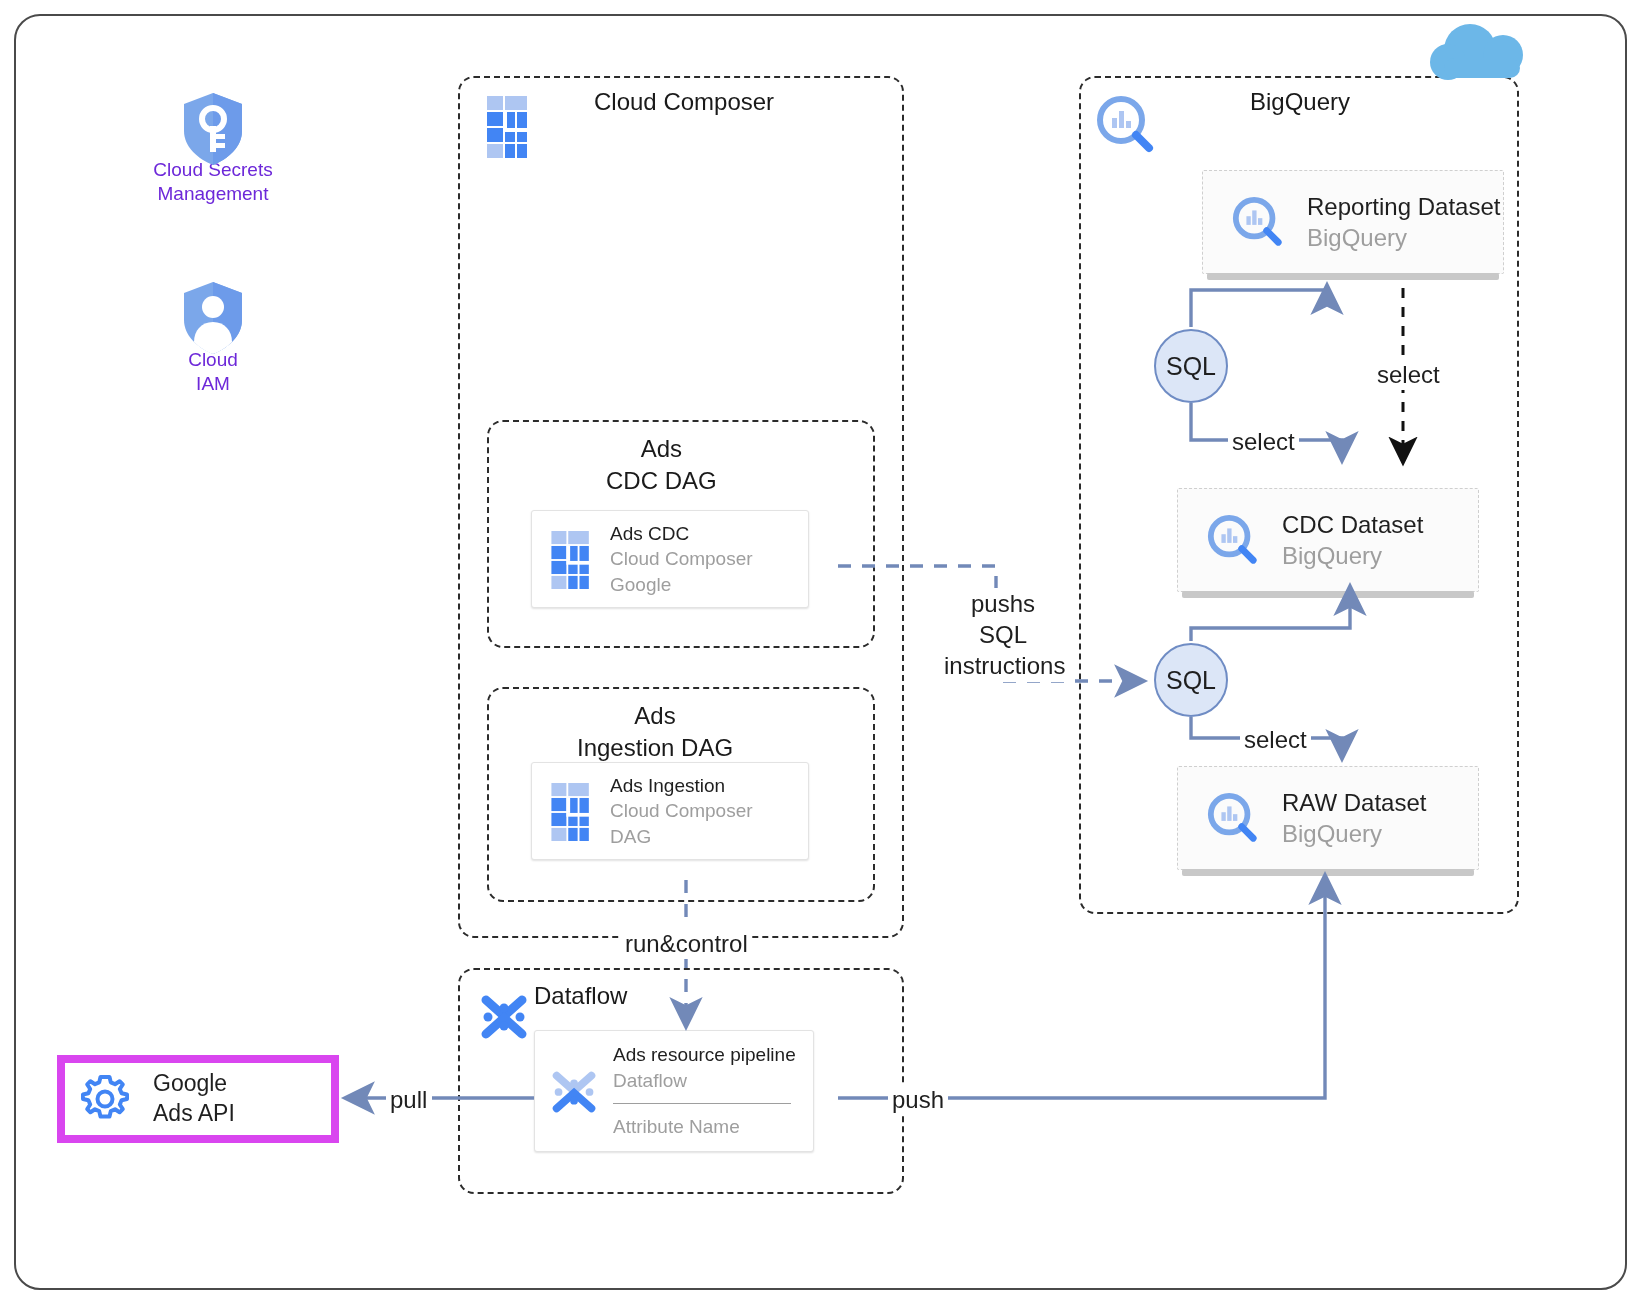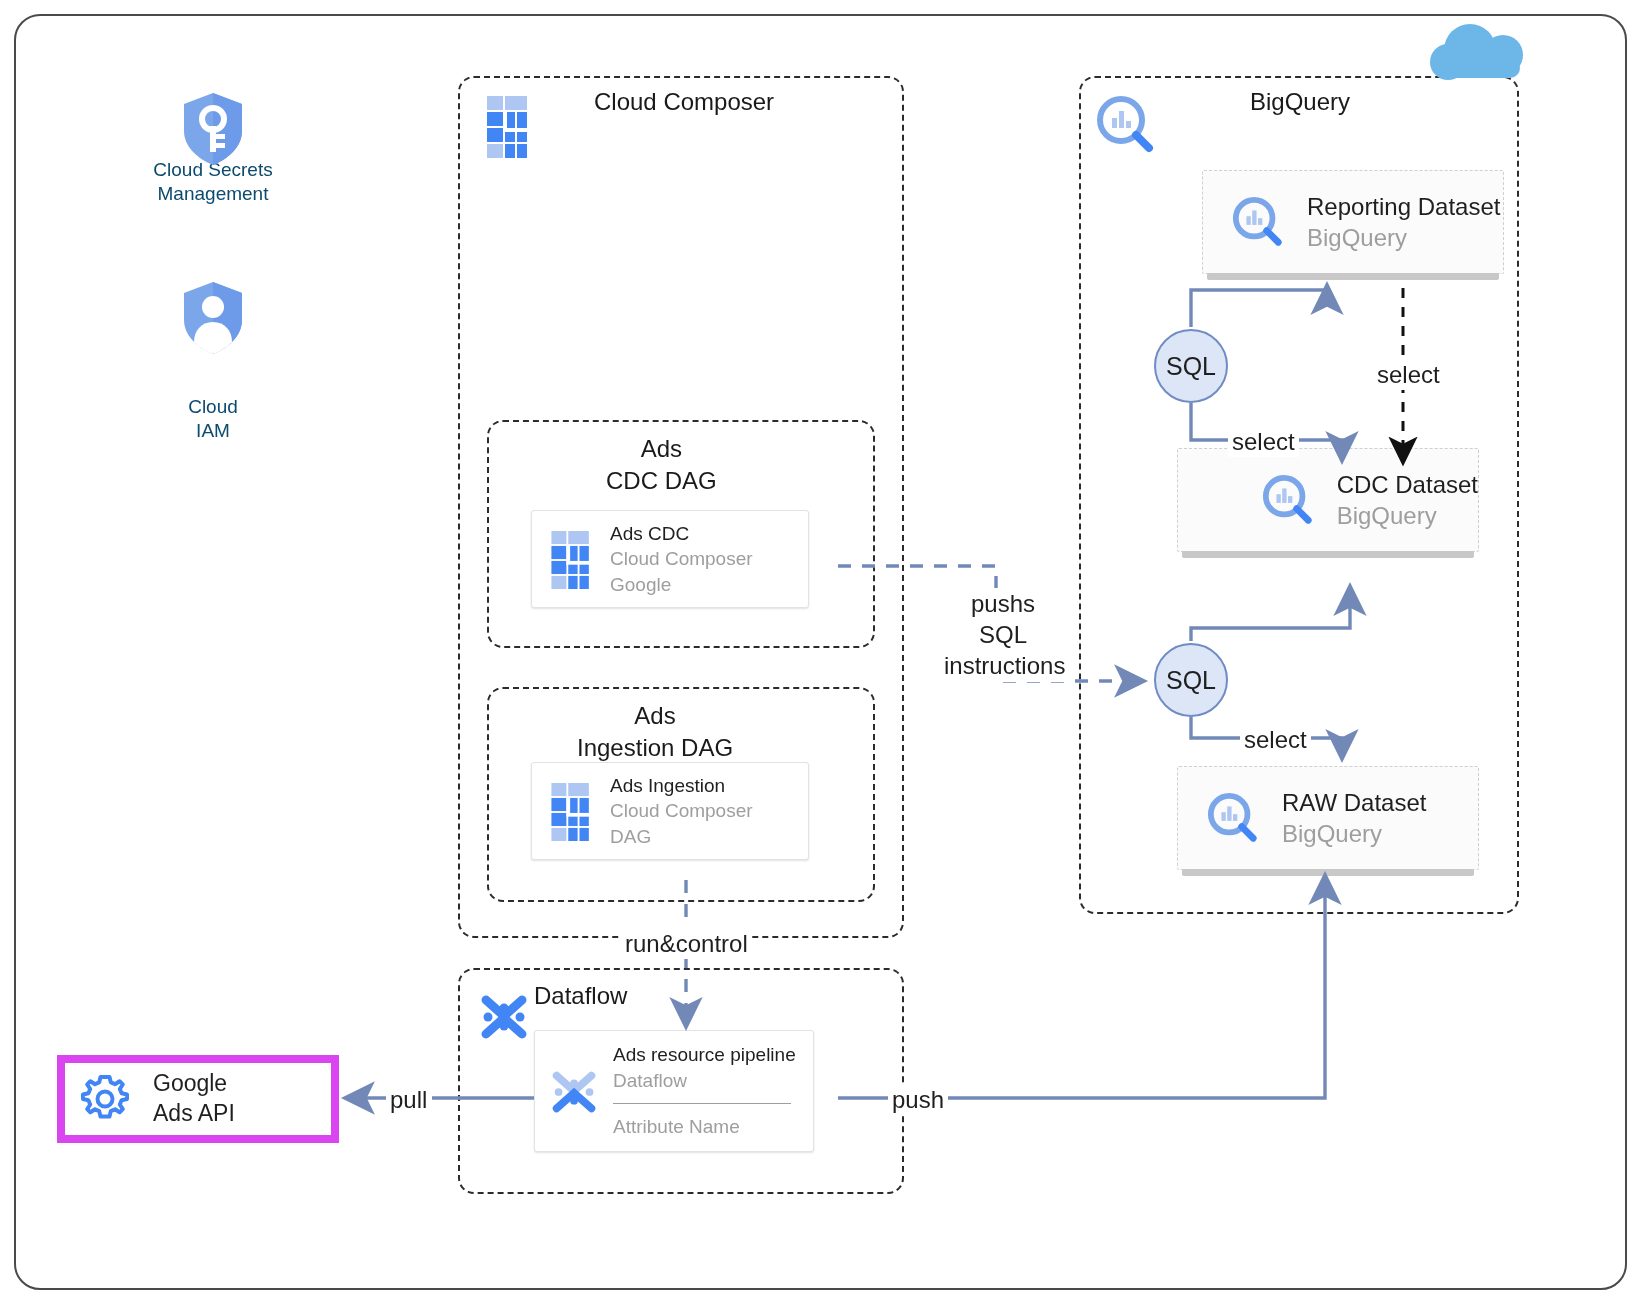--- a/index.html
+++ b/index.html
@@ -6,21 +6,21 @@
   body{width:1645px;height:1308px;font-family:"Liberation Sans",sans-serif;-webkit-font-smoothing:antialiased;}
   #stage{position:relative;width:1645px;height:1308px;overflow:hidden;}
 
   .outer-frame{position:absolute;left:14px;top:14px;width:1613px;height:1276px;border:2px solid #4a4a4a;border-radius:26px;box-sizing:border-box;}
 
   .svg-layer{position:absolute;left:0;top:0;width:1645px;height:1308px;pointer-events:none;}
 
   .zone{position:absolute;border:2px dashed #2b2b2b;border-radius:16px;box-sizing:border-box;background:transparent;}
   .zone-title{position:absolute;font-size:24px;color:#1a1a1a;white-space:nowrap;}
 
-  .svc-label{position:absolute;text-align:center;font-size:19px;color:#0c4a6e;line-height:1.25;white-space:pre-line;}
+  .svc-label{position:absolute;text-align:center;font-size:19px;color:#6d28d9;line-height:1.25;white-space:pre-line;}
 
   
   .card{position:absolute;background:#ffffff;border:1px solid #e3e3e3;border-radius:3px;box-sizing:border-box;
         box-shadow:0 1px 2px rgba(0,0,0,.12);}
   .card-stack::after,.card-stack::before{content:"";position:absolute;background:#fdfdfd;border:1px solid #dcdcdc;border-radius:3px;z-index:-1;}
   .card-stack::before{left:10px;top:10px;right:-10px;bottom:-10px;}
   .card-stack::after{left:20px;top:20px;right:-20px;bottom:-20px;}
   .card-inner{display:flex;align-items:center;height:100%;padding:16px 14px;box-sizing:border-box;}
   .card-ico{flex:0 0 auto;width:52px;display:flex;align-items:center;justify-content:center;padding-top:2px;}
   .card-txt{margin-left:12px;}
@@ -118,21 +118,21 @@
     </g>
     <g transform="translate(184,282)">
       <path d="M29 0 L58 11 L58 38 C58 54 44 66 29 72 C14 66 0 54 0 38 L0 11 Z" fill="#7ba7ea"></path>
       <path d="M29 0 L58 11 L58 38 C58 54 44 66 29 72 Z" fill="#6d9bea"></path>
       <circle cx="29" cy="25" r="11" fill="#ffffff"></circle>
       <path d="M29 40 C41 40 48 49 48 60 C42 66 35 70 29 72 C23 70 16 66 10 60 C10 49 17 40 29 40 Z" fill="#ffffff"></path>
     </g>
   </svg>
   <div class="svc-label" style="left:113px;top:158px;width:200px;">Cloud Secrets
 Management</div>
-  <div class="svc-label" style="left:113px;top:348px;width:200px;margin-top:47px;">Cloud
+  <div class="svc-label" style="left:113px;top:348px;width:200px;">Cloud
 IAM</div>
 
   <div class="card card-stack" style="left:531px;top:510px;width:278px;height:98px;">
     <div class="card-inner">
       <div class="card-ico">
         <svg width="44" height="58" viewBox="0 0 44 62">
           <rect x="0" y="0" width="16" height="14" fill="#aec6f2"></rect>
             <rect x="18" y="0" width="22" height="14" fill="#aec6f2"></rect>
           <rect x="0" y="16" width="16" height="14" fill="#4285f4"></rect>
             <rect x="18" y="16" width="10" height="30" fill="#4285f4"></rect>
@@ -207,21 +207,21 @@
       <rect x="28" y="24" width="4.5" height="7" fill="#aec6f2"></rect>
       <line x1="37" y1="37" x2="49" y2="49" stroke="#4285f4" stroke-width="7" stroke-linecap="round"></line>
     </svg>
     <div class="ds-txt">
       <div class="ds-t1">Reporting Dataset</div>
       <div class="ds-t2">BigQuery</div>
     </div>
     <div class="bottombar"></div>
   </div>
 
-  <div class="ds-card" style="left:1177px;top:448px;width:302px;height:104px;justify-content:flex-end;">
+  <div class="ds-card" style="left:1177px;top:488px;width:302px;height:104px;">
     <svg width="54" height="54" viewBox="0 0 56 56">
       <circle cx="24" cy="24" r="19" fill="none" stroke="#7ba7ea" stroke-width="6"></circle>
       <rect x="16" y="22" width="4.5" height="9" fill="#aec6f2"></rect>
         <rect x="22" y="16" width="4.5" height="15" fill="#aec6f2"></rect>
       <rect x="28" y="24" width="4.5" height="7" fill="#aec6f2"></rect>
       <line x1="37" y1="37" x2="49" y2="49" stroke="#4285f4" stroke-width="7" stroke-linecap="round"></line>
     </svg>
     <div class="ds-txt">
       <div class="ds-t1">CDC Dataset</div>
       <div class="ds-t2">BigQuery</div>

